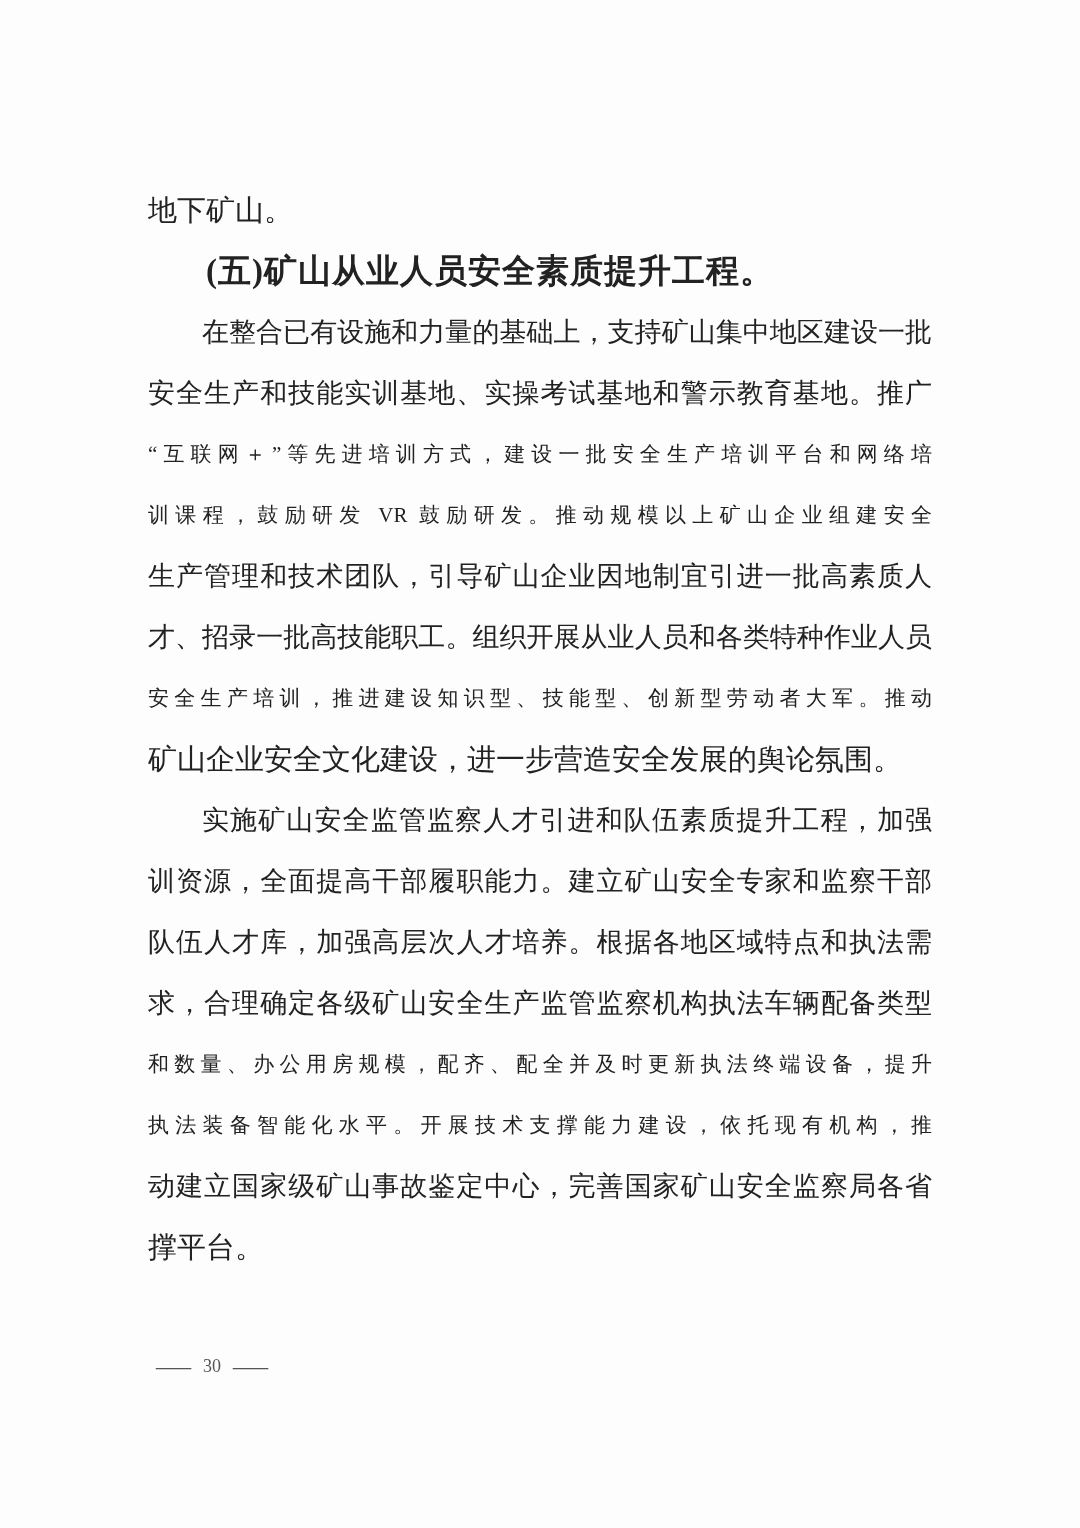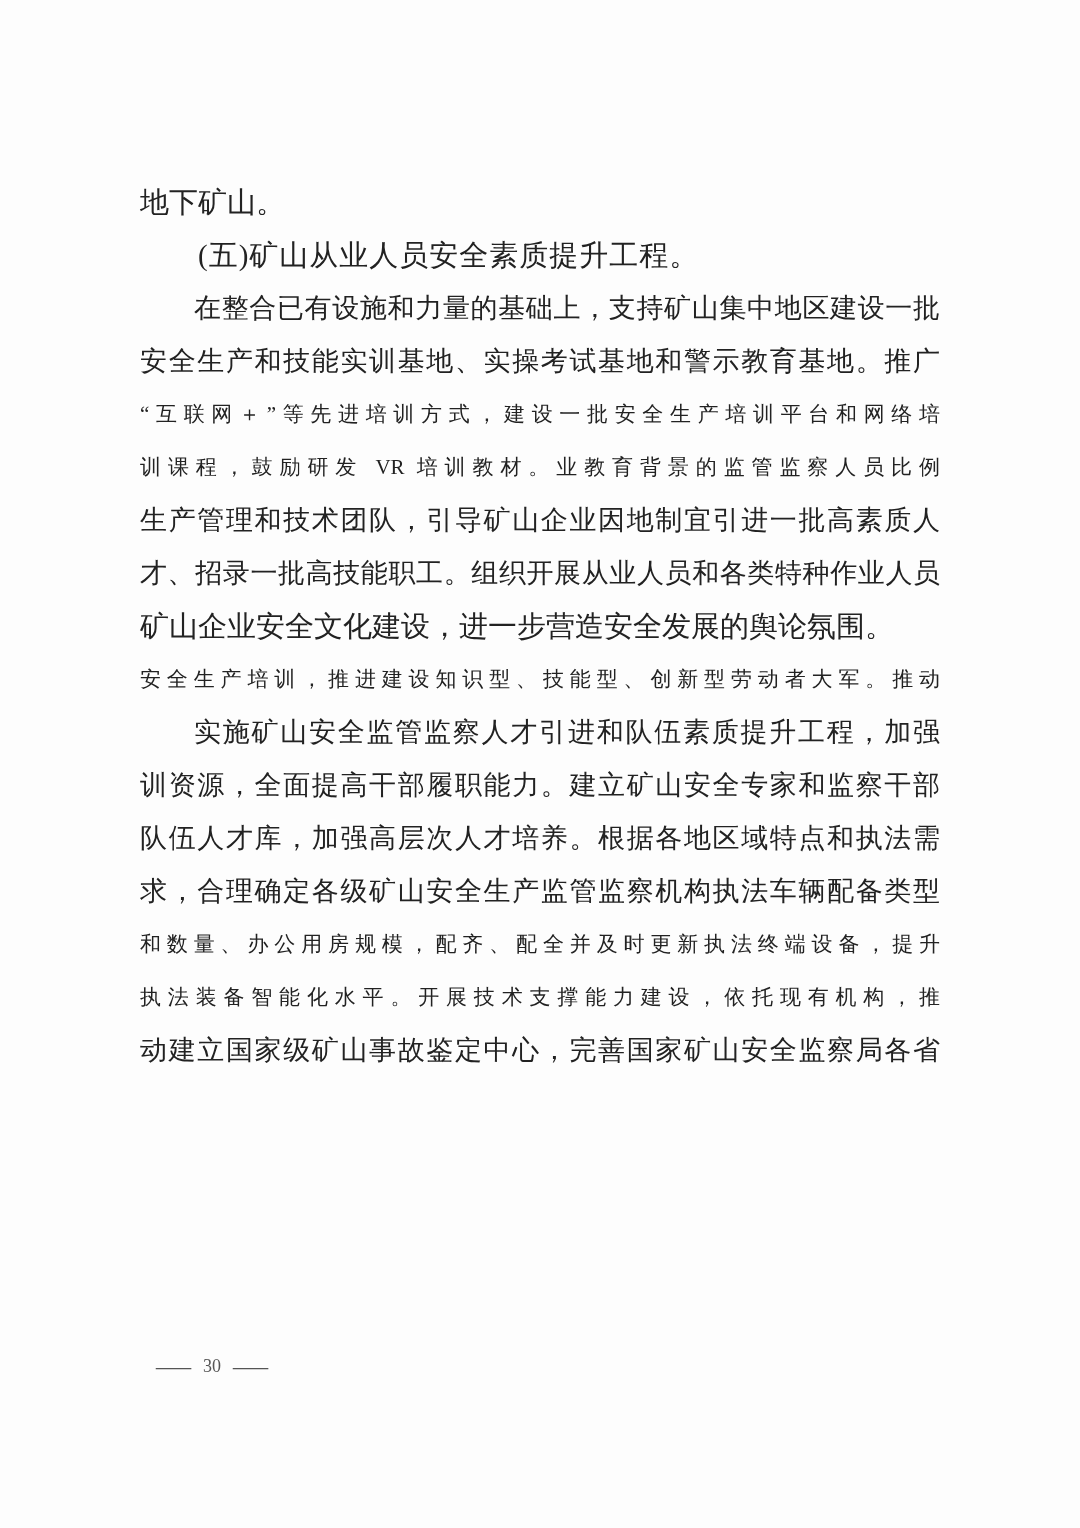--- a/index.html
+++ b/index.html
@@ -23,35 +23,35 @@
     background: var(--bg);
     color: var(--ink);
   }
   .text-block {
     position: absolute;
     left: 140px;
     top: 176px;
     width: 800px;
   }
   .line {
-    margin: 0;
+    margin: 8px;
     height: 53px;
     line-height: 53px;
     font-size: 27px;
     color: var(--ink);
     white-space: nowrap;
     overflow: visible;
   }
   .plain {
     font-size: 29px;
     text-align: left;
   }
   .heading {
-    font-size: 29px;
-    font-weight: 400;
+    font-size: 33px;
+    font-weight: 700;
     text-indent: 58px;
     letter-spacing: 1px;
   }
   .first, .fill {
     white-space: normal;
     text-align: justify;
     text-align-last: justify;
     text-justify: inter-character;
   }
   .first { text-indent: 2em; }
@@ -78,32 +78,33 @@
 <body>
 
 <div class="page">
 
   <main class="text-block">
     <p class="line plain">地下矿山。</p>
     <p class="line heading">(五)矿山从业人员安全素质提升工程。</p>
     <p class="line first">在整合已有设施和力量的基础上，支持矿山集中地区建设一批</p>
     <p class="line fill">安全生产和技能实训基地、实操考试基地和警示教育基地。推广</p>
     <p class="line fill tight">“互联网＋”等先进培训方式，建设一批安全生产培训平台和网络培</p>
-    <p class="line fill tight">训课程，鼓励研发 VR 培训教材。业教育背景的监管监察人员比例</p>
+    <p class="line fill tight">训课程，鼓励研发 VR 鼓励研发。推动规模以上矿山企业组建安全</p>
     <p class="line fill">生产管理和技术团队，引导矿山企业因地制宜引进一批高素质人</p>
     <p class="line fill">才、招录一批高技能职工。组织开展从业人员和各类特种作业人员</p>
+    <p class="line fill tight">安全生产培训，推进建设知识型、技能型、创新型劳动者大军。推动</p>
     <p class="line plain">矿山企业安全文化建设，进一步营造安全发展的舆论氛围。</p>
-    <p class="line fill tight">安全生产培训，推进建设知识型、技能型、创新型劳动者大军。推动</p>
     <p class="line first">实施矿山安全监管监察人才引进和队伍素质提升工程，加强</p>
     <p class="line fill">训资源，全面提高干部履职能力。建立矿山安全专家和监察干部</p>
     <p class="line fill">队伍人才库，加强高层次人才培养。根据各地区域特点和执法需</p>
     <p class="line fill">求，合理确定各级矿山安全生产监管监察机构执法车辆配备类型</p>
     <p class="line fill tight">和数量、办公用房规模，配齐、配全并及时更新执法终端设备，提升</p>
     <p class="line fill tight">执法装备智能化水平。开展技术支撑能力建设，依托现有机构，推</p>
     <p class="line fill">动建立国家级矿山事故鉴定中心，完善国家矿山安全监察局各省</p>
+    <p class="line plain">撑平台。</p>
   </main>
 
   <footer class="footer">
     <span class="dash">—</span>
     <span class="pagenum">30</span>
     <span class="dash">—</span>
   </footer>
 
 </div>
 

